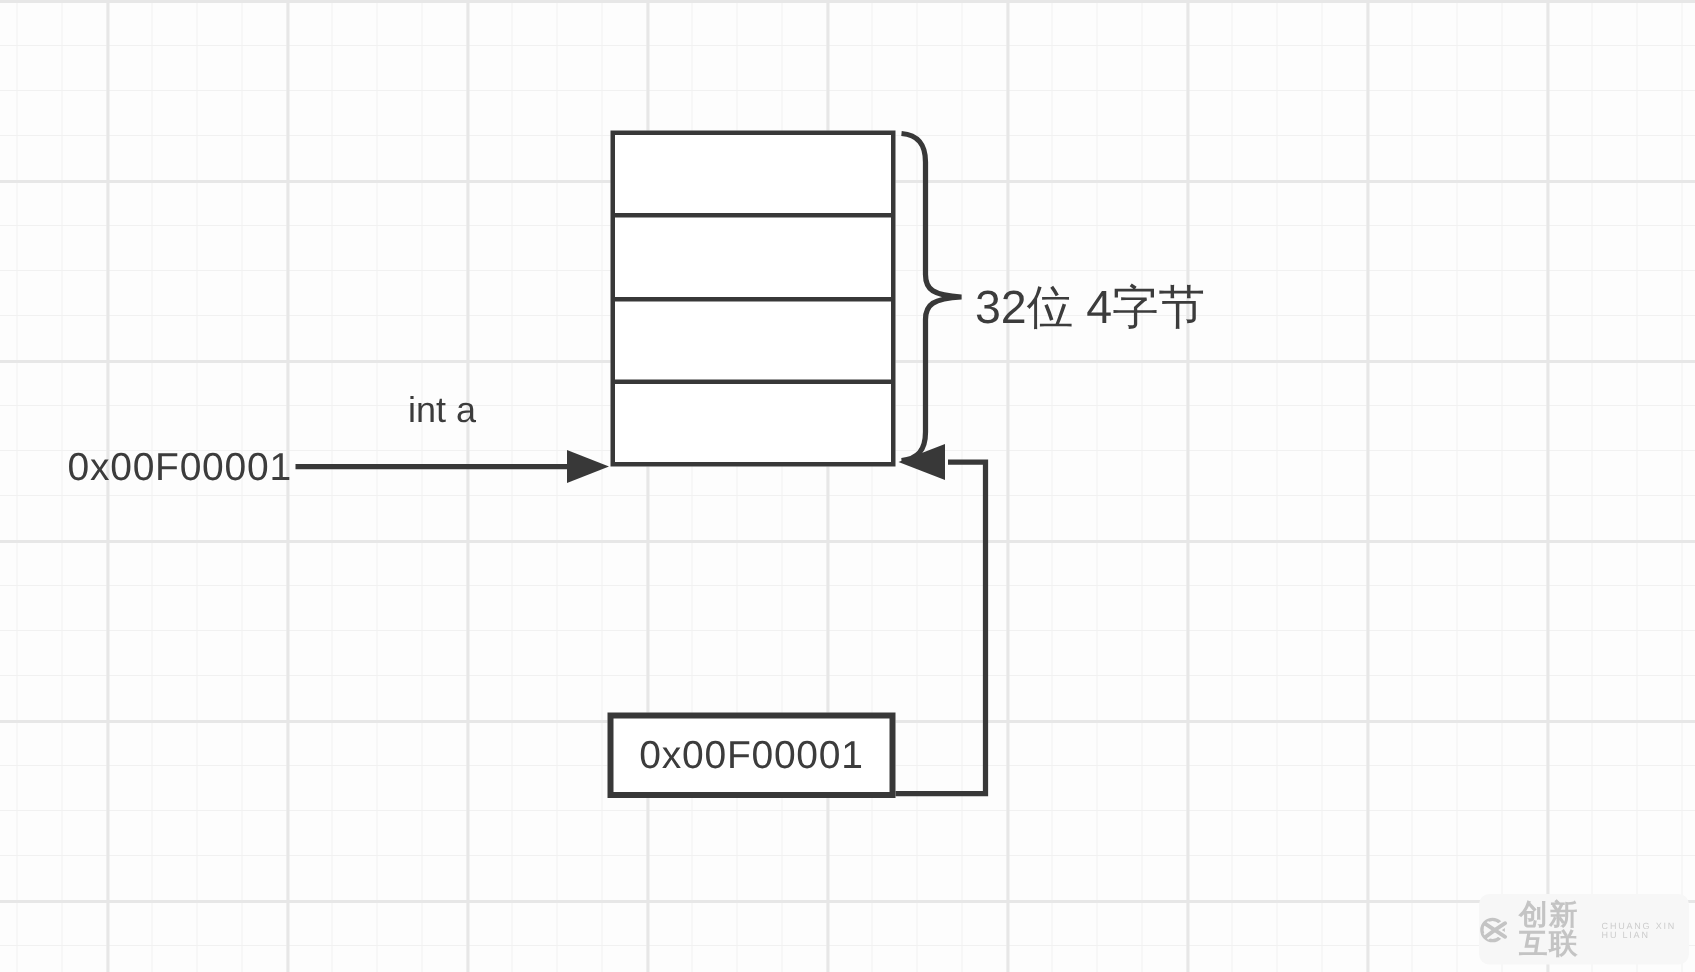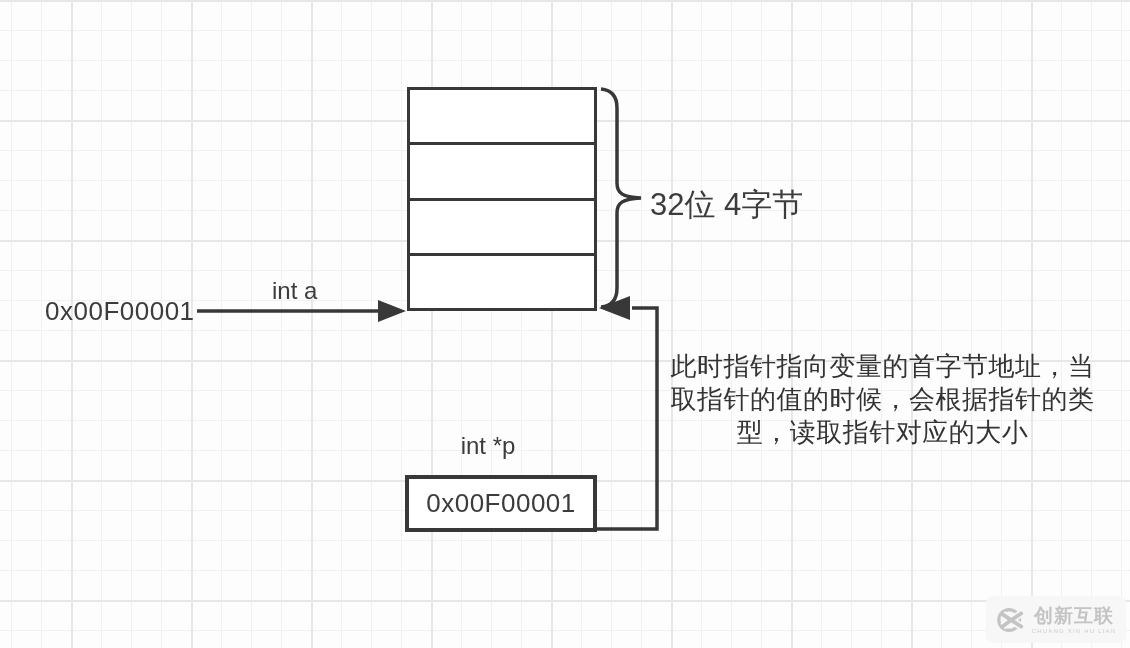--- a/index.html
+++ b/index.html
@@ -31,21 +31,21 @@
   .stack{
     position:absolute;left:407px;top:87px;width:190px;height:224px;
     border:3px solid var(--stroke);background:#fff;
     display:flex;flex-direction:column;
   }
   .stack .cell{flex:1;}
   .stack .cell + .cell{border-top:3px solid var(--stroke);}
 
   .label{position:absolute;color:var(--text);white-space:nowrap;}
   .addr-label{left:45px;top:296px;font-size:26px;letter-spacing:.5px;}
-  .int-a-label{left:272px;top:277px;font-size:24px;}
+  .int-a-label{left:272px;top:260px;font-size:24px;}
   .brace-label{left:650px;top:184px;font-size:31px;}
   .int-p-label{left:408px;top:432px;width:160px;text-align:center;font-size:24px;}
 
   .pointer-box{
     position:absolute;left:405px;top:475px;width:192px;height:57px;
     border:4px solid var(--stroke);background:#fff;
     display:flex;align-items:center;justify-content:center;
     font-size:26px;color:var(--text);letter-spacing:.5px;
   }
 
@@ -53,21 +53,21 @@
     position:absolute;left:655px;top:350px;width:455px;
     font-size:26px;line-height:33px;color:#333;text-align:center;
     letter-spacing:.5px;
   }
 
   .watermark{
     position:absolute;left:986px;top:596px;width:140px;height:47px;
     background:#f7f7f7;border-radius:7px;
     display:flex;align-items:center;justify-content:center;gap:6px;
   }
-  .wm-text{display:flex;flex-direction:column;align-items:center;line-height:1;}
+  .wm-text{display:flex;flex-direction:row;align-items:center;line-height:1;}
   .wm-brand{font-size:19px;font-weight:bold;color:var(--wm);letter-spacing:1px;}
   .wm-sub{font-size:6px;color:#cdcdcd;letter-spacing:1.2px;margin-top:3px;}
 </style>
 </head>
 <body>
 
 <div class="canvas">
 
   <svg class="overlay" viewBox="0 0 1130 648">
 
@@ -83,31 +83,25 @@
   <div class="stack">
     <div class="cell"></div>
     <div class="cell"></div>
     <div class="cell"></div>
     <div class="cell"></div>
   </div>
 
   <div class="label addr-label">0x00F00001</div>
   <div class="label int-a-label">int a</div>
   <div class="label brace-label">32位 4字节</div>
-  <div class="label int-p-label">int *p</div>
 
   <div class="pointer-box">
     <span>0x00F00001</span>
   </div>
 
-  <div class="note">
-    <div>此时指针指向变量的首字节地址，当</div>
-    <div>取指针的值的时候，会根据指针的类</div>
-    <div>型，读取指针对应的大小</div>
-  </div>
 
   <div class="watermark">
     <svg width="30" height="30" viewBox="0 0 32 32">
       <circle cx="14" cy="16" r="11" stroke="#c4c4c4" stroke-width="3.5" fill="none"></circle>
       <path d="M 7 10 Q 16 16 27 23" stroke="#f7f7f7" stroke-width="8" fill="none"></path>
       <path d="M 27 9 Q 16 16 7 23" stroke="#f7f7f7" stroke-width="8" fill="none"></path>
       <path d="M 7 10 Q 16 16 27 23" stroke="#c4c4c4" stroke-width="4" stroke-linecap="round" fill="none"></path>
       <path d="M 27 9 Q 16 16 7 23" stroke="#c4c4c4" stroke-width="4" stroke-linecap="round" fill="none"></path>
     </svg>
     <div class="wm-text">

